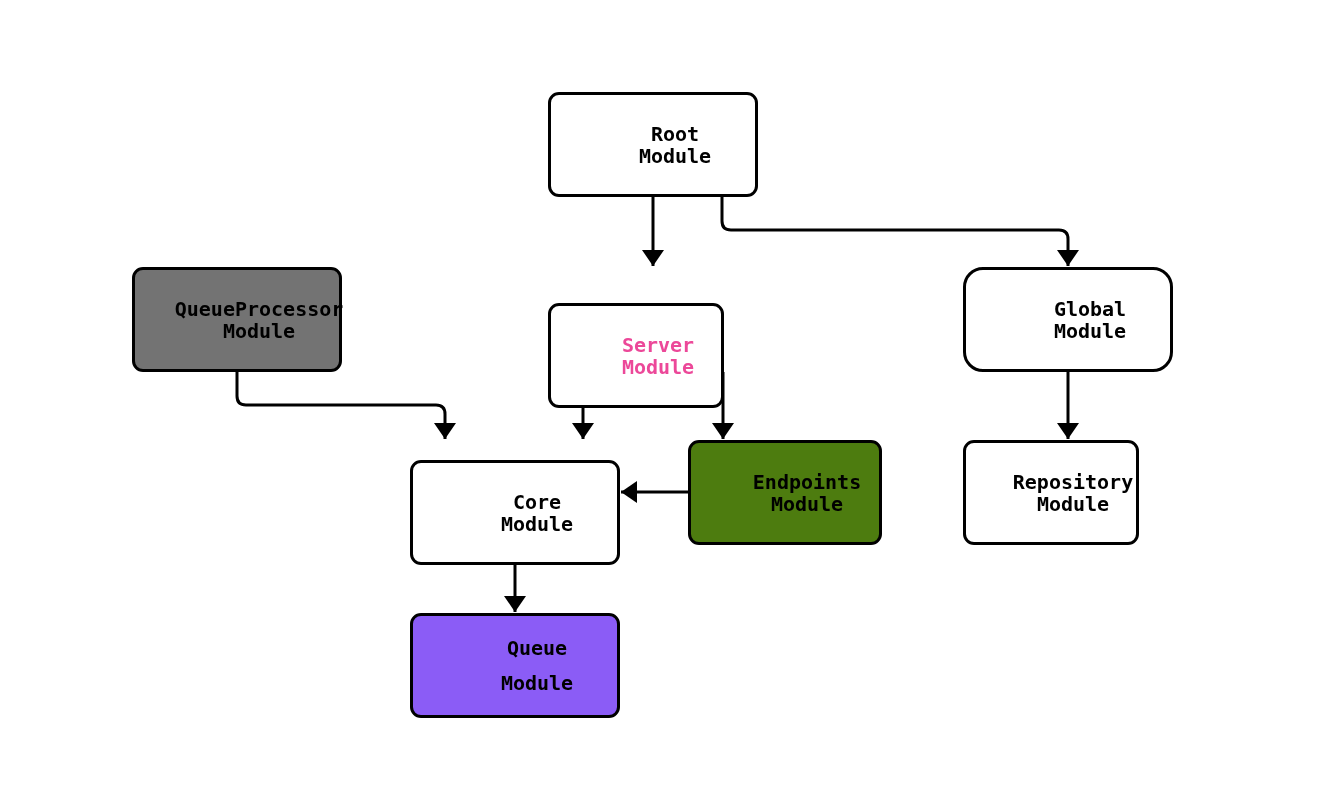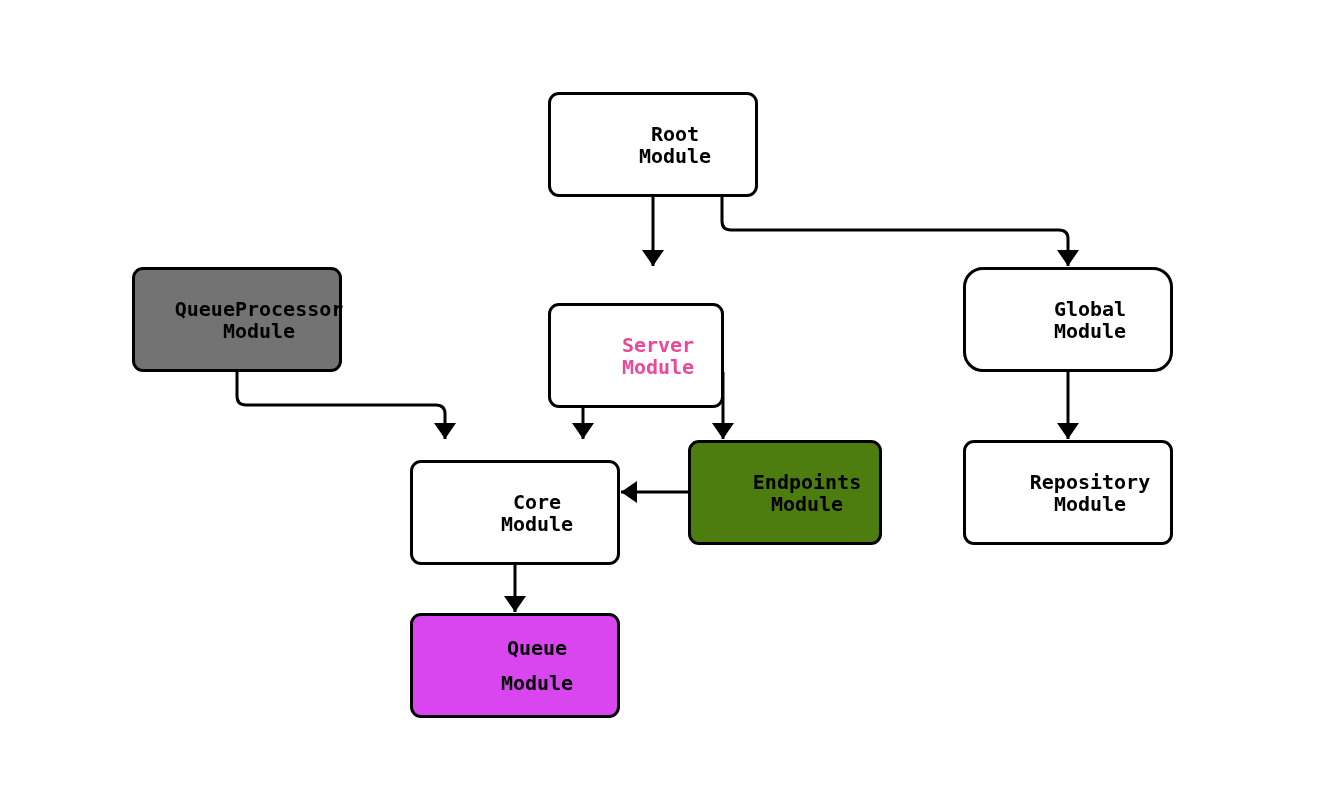--- a/index.html
+++ b/index.html
@@ -89,22 +89,22 @@
         <span>Module</span>
       </div>
       <div class="node" style="left: 410px; top: 440px; width: 210px; height: 105px; background: rgb(255, 255, 255); border-color: rgb(0, 0, 0); color: rgb(0, 0, 0); margin-top: 20px;">
         <span>Core</span>
         <span>Module</span>
       </div>
       <div class="node" style="left: 688px; top: 440px; width: 194px; height: 105px; background: #4d7c0f; border-color: rgb(0, 0, 0); color: rgb(0, 0, 0);">
         <span>Endpoints</span>
         <span>Module</span>
       </div>
-      <div class="node" style="left: 963px; top: 440px; width: 210px; height: 105px; background: rgb(255, 255, 255); border-color: rgb(0, 0, 0); color: rgb(0, 0, 0);">
+      <div class="node" style="left: 963px; top: 440px; width: 176px; height: 105px; background: rgb(255, 255, 255); border-color: rgb(0, 0, 0); color: rgb(0, 0, 0);">
         <span>Repository</span>
         <span>Module</span>
       </div>
-      <div class="node" style="left: 410px; top: 613px; width: 210px; height: 105px; background: #d946ef; border-color: rgb(0, 0, 0); color: rgb(0, 0, 0); gap: 13px;">
+      <div class="node" style="left: 410px; top: 613px; width: 210px; height: 105px; background: #8b5cf6; border-color: rgb(0, 0, 0); color: rgb(0, 0, 0); gap: 13px;">
         <span>Queue</span>
         <span>Module</span>
       </div>
     </div>
 </div>
 
 </body></html>

